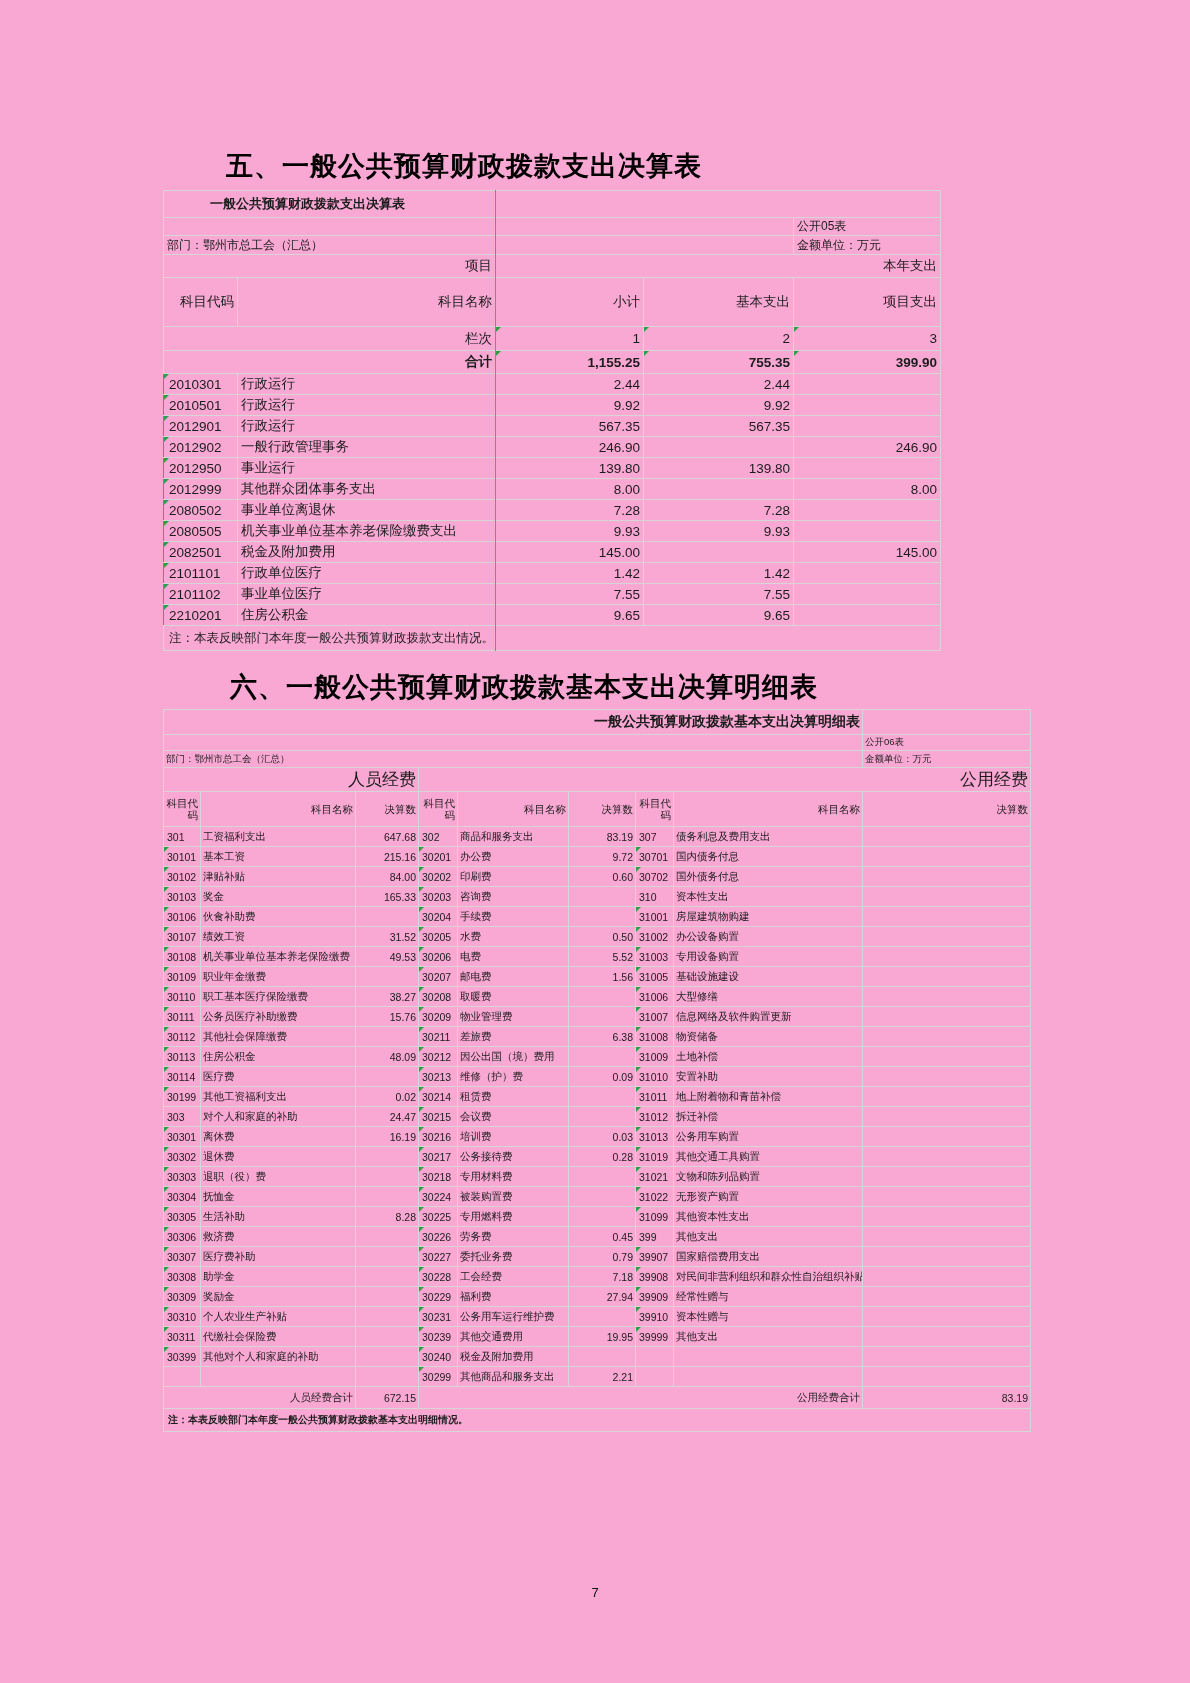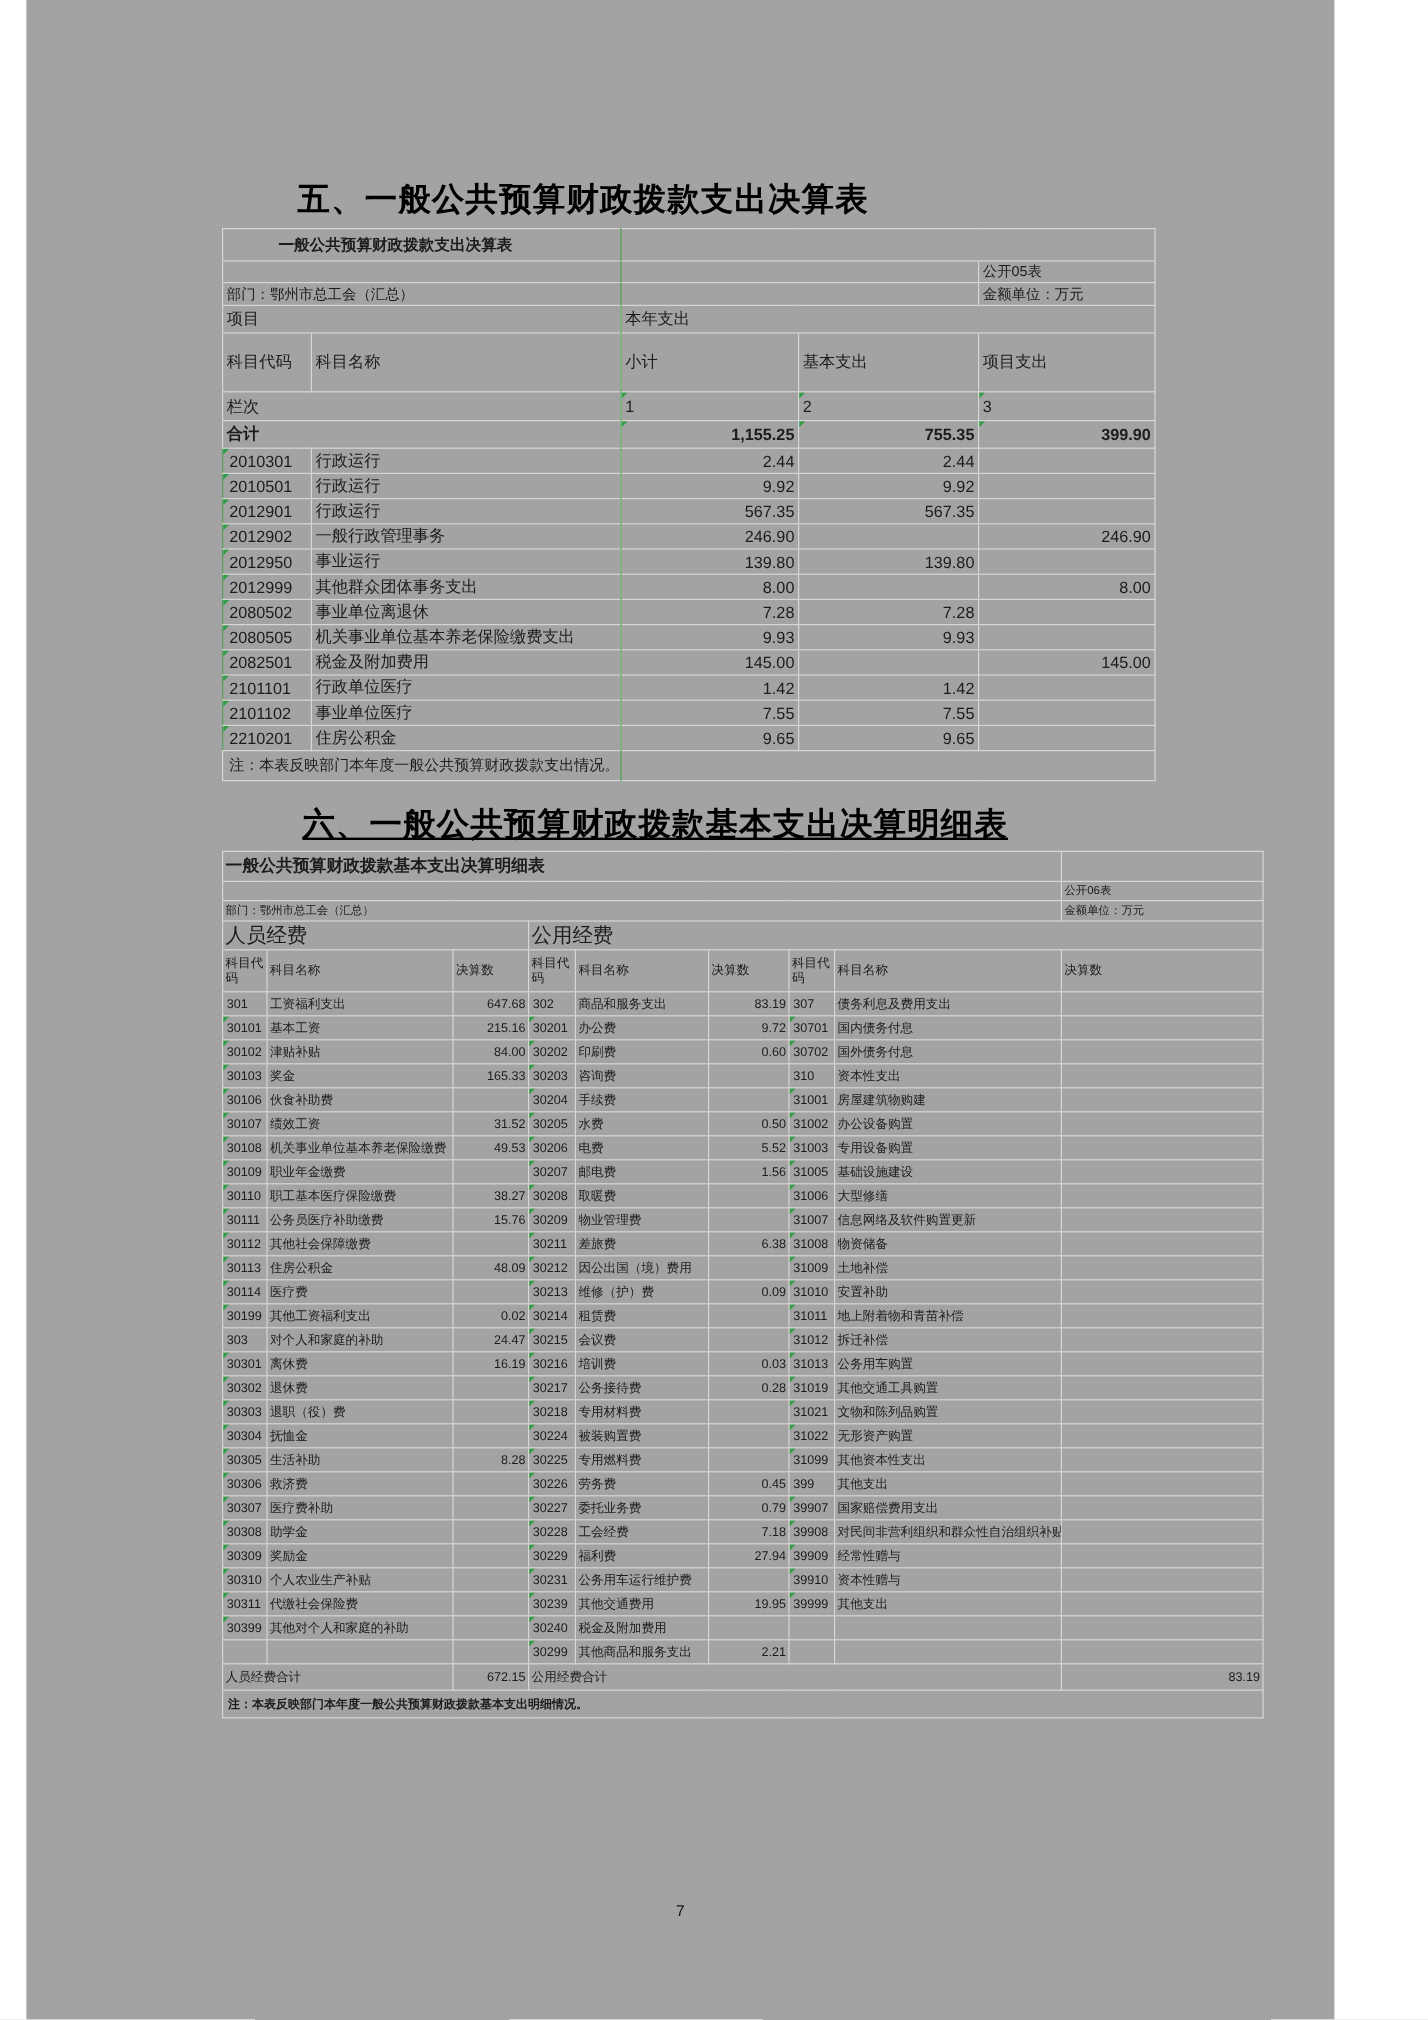--- a/index.html
+++ b/index.html
@@ -1,30 +1,30 @@
 <!DOCTYPE html>
 <html><head>
 <meta charset="utf-8">
 <style>
   html,body { margin:0; padding:0; background:#ffffff; }
   .page {
-    position:relative; width:1090px; height:1683px; background:#a3a3a3;
-    font-family:"Liberation Sans", sans-serif; color:#1c1c1c; overflow:hidden;margin-left:22px;
+    position:relative; width:1190px; height:1683px; background:#f9a8d4;
+    font-family:"Liberation Sans", sans-serif; color:#1c1c1c; overflow:hidden;
   }
   .section-title {
     font-weight:bold; font-size:27px; color:#000; letter-spacing:1px;
     line-height:32px; white-space:nowrap;
   }
   .st5 { margin:150px 0 8px 226px; }
-  .st6 { margin:20px 0 6px 230px;text-decoration:underline; }
+  .st6 { margin:20px 0 6px 230px; }
 
   table { border-collapse:collapse; table-layout:fixed; }
   td { border:1px solid #d6d6d6; overflow:hidden; white-space:nowrap;
        position:relative; padding:0 3px; vertical-align:middle; }
-  .l { text-align:left; } .r { text-align:right; } .c { text-align:left; }
+  .l { text-align:left; } .r { text-align:right; } .c { text-align:right; }
 
   
   .tri::before {
     content:""; position:absolute; top:0; left:0; width:0; height:0;
     border-top:5px solid #2f9e44; border-right:5px solid transparent;
   }
 
   
   .t5-wrap { position:relative; margin-left:163px; width:777px; }
   .t5 { width:777px; font-size:13.5px; }

